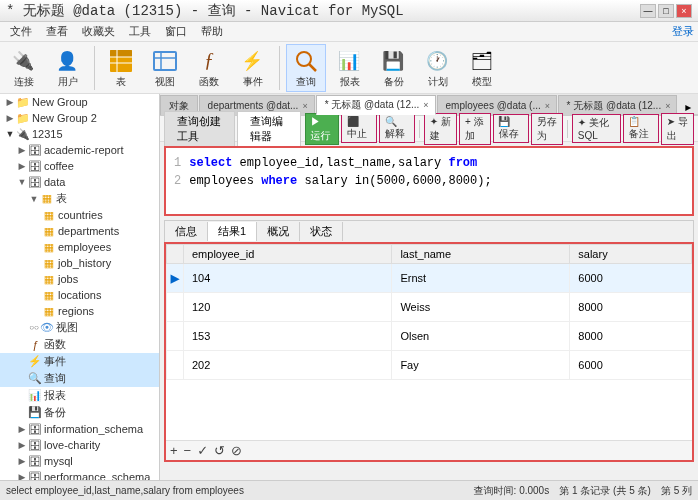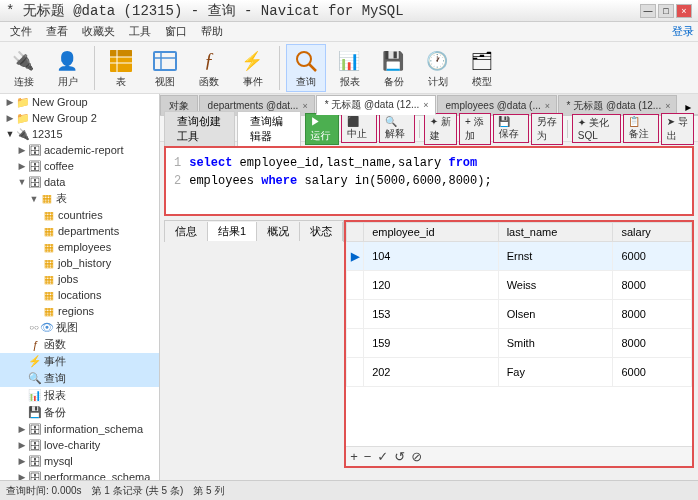--- a/index.html
+++ b/index.html
@@ -52,21 +52,21 @@
     .run-btn { background: #4caf50; color: white; border-color: #388e3c; }
     .separator-v { width: 1px; height: 18px; background: #ccc; margin: 0 2px; }
 
     
     .sql-editor { background: #fff; border: 2px solid #e05050; margin: 4px; font-family: 'Courier New', monospace; font-size: 13px; padding: 4px; flex-shrink: 0; height: 70px; overflow: hidden; position: relative; }
     .line-numbers { color: #aaa; margin-right: 8px; user-select: none; }
     .sql-line { display: flex; line-height: 1.5; }
     .kw { color: #0000ff; font-weight: bold; }
 
     
-    .result-area { flex: 1; display: flex; flex-direction: row; overflow: hidden; margin: 0 4px 12px 4px; }
+    .result-area { flex: 1; display: flex; flex-direction: column; overflow: hidden; margin: 0 4px 18px 4px; }
     .result-tabs { height: 22px; display: flex; align-items: center; background: #f0f0f0; border: 1px solid #ccc; border-bottom: none; }
     .result-tab { padding: 2px 10px; font-size: 11px; cursor: pointer; border-right: 1px solid #ccc; }
     .result-tab.active { background: #fff; }
     .result-content { border: 2px solid #e05050; flex: 1; overflow: hidden; display: flex; flex-direction: column; background: #fff; }
     .result-table { width: 100%; border-collapse: collapse; font-size: 11px; }
     .result-table th { background: #f0f0f0; border: 1px solid #ddd; padding: 3px 8px; text-align: left; font-weight: normal; }
     .result-table td { border: 1px solid #eee; padding: 8px 8px; }
     .result-table .row-arrow { color: #0066cc; font-weight: bold; width: 12px; text-align: center; padding: 0; }
 
     
@@ -415,26 +415,20 @@
                 <td>8000</td>
               </tr>
               <tr>
                 <td class="row-arrow"></td>
                 <td>153</td>
                 <td>Olsen</td>
                 <td>8000</td>
               </tr>
               <tr>
                 <td class="row-arrow"></td>
-                <td>159</td>
-                <td>Smith</td>
-                <td>8000</td>
-              </tr>
-              <tr>
-                <td class="row-arrow"></td>
                 <td>202</td>
                 <td>Fay</td>
                 <td>6000</td>
               </tr>
             </tbody>
           </table>
         </div>
 
         <div class="bottom-bar">
           <div class="bottom-left">
@@ -445,18 +439,19 @@
             <span class="bottom-btn">⊘</span>
           </div>
         </div>
       </div>
     </div>
 
   </div>
 </div>
 
 <div class="status-bar">
+  <span>select employee_id,last_name,salary from employees</span>
   <div class="status-right">
     <span>查询时间: 0.000s</span>
     <span>第 1 条记录 (共 5 条)</span>
     <span>第 5 列</span>
   </div>
 </div>
 
 </body></html>

